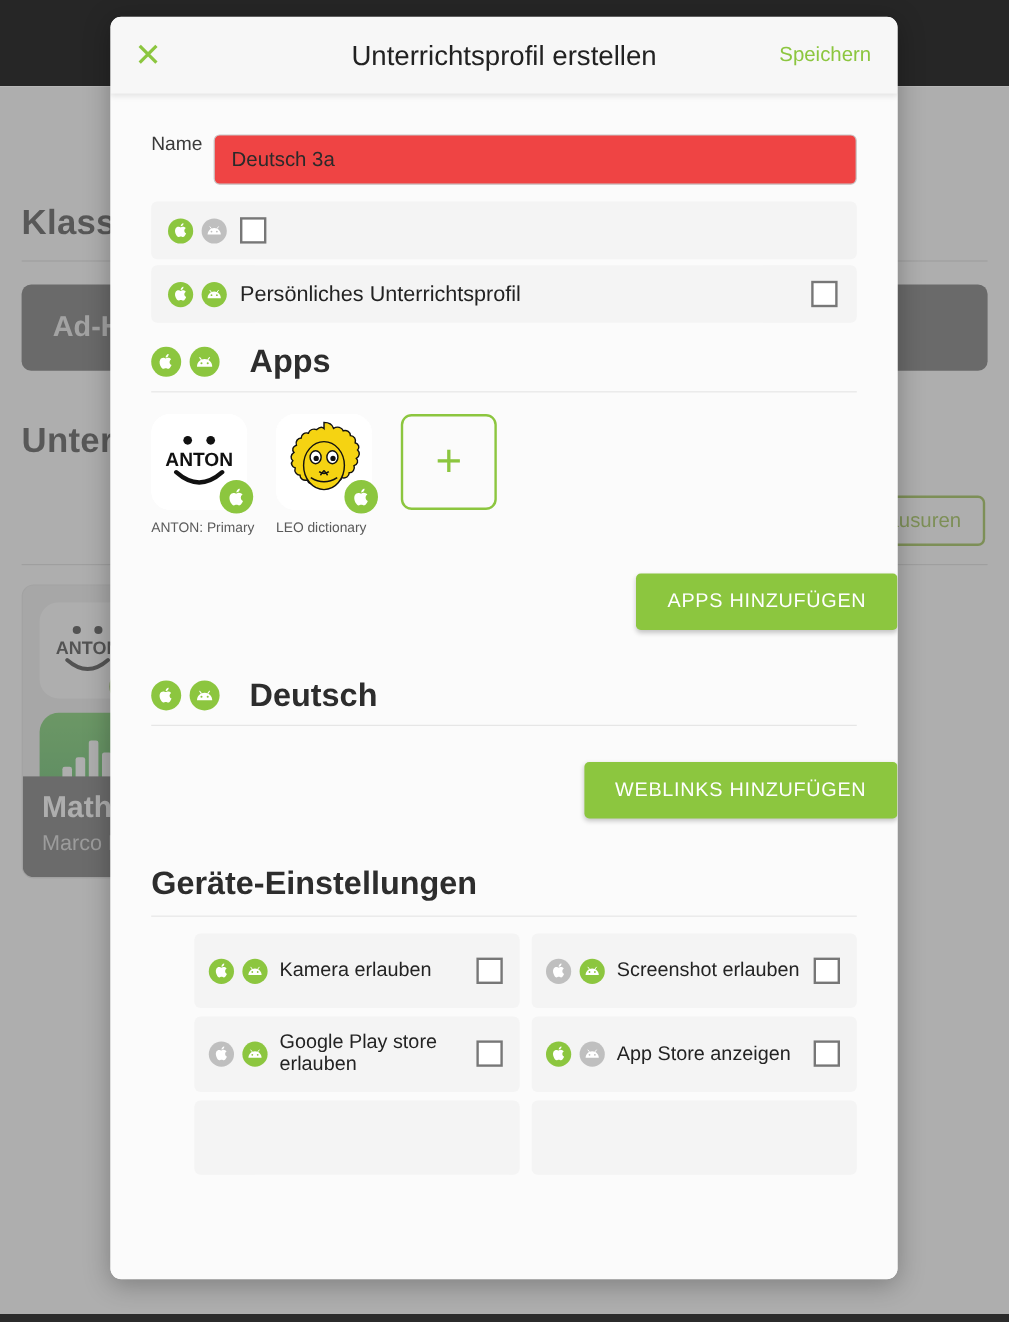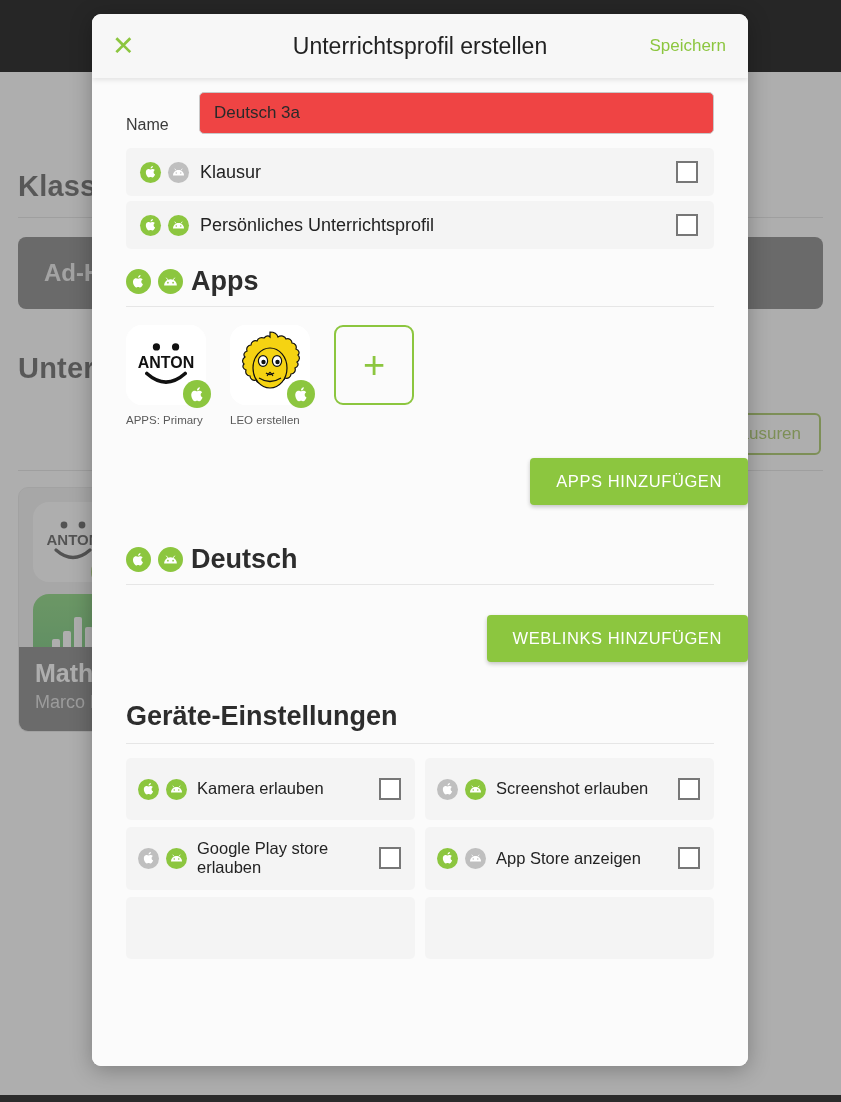--- a/index.html
+++ b/index.html
@@ -106,22 +106,23 @@
     font-size: 17px; color: #8cc63f; cursor: pointer; position: relative; z-index: 2;
   }
 
   #modal-body {
     height: 988px; overflow: hidden; position: relative;
     background: #fbfbfb; padding: 0 0 0 0;
   }
 
   
   #name-row {
-    display: flex; align-items: flex-end; gap: 23px;
+    display: flex; align-items: flex-start; gap: 2px;
     padding: 14px 34px 14px 34px;
+    margin-top: 20px;
   }
   #name-label { font-size: 16px; color: #3a3a3a; width: 50px; }
   #name-input {
     flex: 1; height: 42px; border: 1px solid #c8c8c8; border-radius: 5px;
     background: #ef4444; font-size: 17px; color: #2a2a2a; padding: 0 14px;
     font-family: "Liberation Sans", sans-serif;
   }
 
   
   .os-pair { display: flex; align-items: center; gap: 7px; flex: 0 0 auto; }
@@ -143,21 +144,21 @@
   .opt-row .lbl { font-size: 18px; color: #232323; flex: 1; }
   .cbox {
     width: 22px; height: 22px; border: 2px solid #777777; background: #ffffff;
     flex: 0 0 auto;
   }
 
   
   .sec {
     margin: 17px 34px 0 34px; padding-bottom: 9px;
     border-bottom: 1px solid #e6e6e6;
-    display: flex; align-items: center; gap: 8px;
+    display: flex; align-items: center; gap: 25px;
   }
   .sec .stitle { font-size: 27px; font-weight: bold; color: #2d2d2d; }
   .sec.plain { padding-bottom: 11px; }
 
   
   #app-grid { display: flex; gap: 24px; padding: 18px 34px 2px 34px; align-items: flex-start; }
   .app-item { width: 80px; }
   .app-icon-wrap {
     position: relative; width: 80px; height: 80px; border-radius: 16px;
     background: #ffffff; display: flex; align-items: center; justify-content: center;
@@ -189,20 +190,21 @@
     background: #8cc63f; color: #ffffff; border: none; border-radius: 4px;
     font-size: 16.5px; letter-spacing: .6px; padding: 14px 26px;
     box-shadow: 0 2px 4px rgba(0,0,0,.22); cursor: pointer;
     font-family: "Liberation Sans", sans-serif;
   }
 
   
   #settings-grid {
     display: grid; grid-template-columns: 1fr 1fr; gap: 7px 10px;
     padding: 14px 34px 0 34px;
+    margin-left: 36px;
   }
   .set-cell {
     display: flex; align-items: center; gap: 10px;
     background: #f4f4f4; border-radius: 5px; padding: 12px 14px 12px 12px;
     min-height: 62px;
   }
   .set-cell .lbl {
     font-size: 16.5px; color: #232323; flex: 1; line-height: 1.18;
   }
 </style>
@@ -293,21 +295,20 @@
         </span>
         <span class="os-ico off">
           <svg width="13" height="10" viewBox="0 0 26 18">
               <path fill="#fff" d="M2 16h22c0-6.2-4.9-11-11-11S2 9.8 2 16z"></path>
               <circle cx="8.5" cy="11" r="1.5" fill="#bfbfbf"></circle>
               <circle cx="17.5" cy="11" r="1.5" fill="#bfbfbf"></circle>
               <path stroke="#fff" stroke-width="1.6" stroke-linecap="round" d="M6 3l2 2.6M20 3l-2 2.6"></path>
             </svg>
         </span>
       </span>
-      <span class="lbl">Klausur</span>
       <span class="cbox"></span>
     </div>
 
     <div class="opt-row">
       <span class="os-pair">
         <span class="os-ico on">
           <svg width="12" height="14" viewBox="0 0 24 28">
               <path fill="#fff" d="M17.2 14.6c0-3 2.4-4.4 2.5-4.5-1.4-2-3.5-2.3-4.2-2.3-1.8-.2-3.5 1-4.4 1-.9 0-2.3-1-3.8-1-1.9 0-3.7 1.1-4.7 2.9-2 3.5-.5 8.6 1.4 11.4 1 1.4 2.1 2.9 3.6 2.9 1.4-.1 2-.9 3.7-.9s2.2.9 3.8.9c1.6 0 2.6-1.4 3.5-2.8 1.1-1.6 1.6-3.2 1.6-3.3-.1 0-3-1.2-3-4.3z"></path>
               <path fill="#fff" d="M14.6 5.6c.8-1 1.3-2.3 1.2-3.6-1.2 0-2.6.8-3.4 1.7-.7.8-1.4 2.2-1.2 3.5 1.3.1 2.6-.7 3.4-1.6z"></path>
             </svg>
@@ -356,21 +357,21 @@
               <path d="M13 30 Q31 46 49 30" stroke="#111" stroke-width="3.4" fill="none" stroke-linecap="round"></path>
             </svg>
           </div>
           <span class="app-badge">
             <svg width="15" height="17" viewBox="0 0 24 28">
                 <path fill="#fff" d="M17.2 14.6c0-3 2.4-4.4 2.5-4.5-1.4-2-3.5-2.3-4.2-2.3-1.8-.2-3.5 1-4.4 1-.9 0-2.3-1-3.8-1-1.9 0-3.7 1.1-4.7 2.9-2 3.5-.5 8.6 1.4 11.4 1 1.4 2.1 2.9 3.6 2.9 1.4-.1 2-.9 3.7-.9s2.2.9 3.8.9c1.6 0 2.6-1.4 3.5-2.8 1.1-1.6 1.6-3.2 1.6-3.3-.1 0-3-1.2-3-4.3z"></path>
                 <path fill="#fff" d="M14.6 5.6c.8-1 1.3-2.3 1.2-3.6-1.2 0-2.6.8-3.4 1.7-.7.8-1.4 2.2-1.2 3.5 1.3.1 2.6-.7 3.4-1.6z"></path>
               </svg>
           </span>
         </div>
-        <div class="app-name">APPS: Primary</div>
+        <div class="app-name">ANTON: Primary</div>
       </div>
 
       <div class="app-item">
         <div class="app-icon-wrap">
           <div class="inner">
             <svg width="74" height="74" viewBox="0 0 74 74">
               <g stroke="#111" stroke-width="1.2" fill="#f5d312">
                 <path d="M37 4c4 0 7 2 8 5 3-2 7-1 8 2 3-1 6 1 6 4 3 0 5 3 4 6 3 1 4 4 2 6 2 2 2 5-1 7 2 2 1 5-2 6 1 3-1 6-4 6 0 3-3 5-6 4-1 3-4 4-7 3-2 2-5 3-8 1-2 2-5 2-7 0-3 2-6 1-7-2-3 1-6-1-6-4-3 0-5-3-4-6-3-1-4-4-2-6-2-2-2-5 1-7-2-2-1-5 2-6-1-3 1-6 4-6 0-3 3-5 6-4 1-3 4-4 7-3 2-2 4-3 6-1z"></path>
               </g>
               <ellipse cx="37" cy="40" rx="17" ry="20" fill="#f5d312" stroke="#111" stroke-width="1.2"></ellipse>
@@ -383,21 +384,21 @@
               <path d="M26 50 q11 7 22 0" stroke="#111" stroke-width="1.3" fill="none"></path>
             </svg>
           </div>
           <span class="app-badge">
             <svg width="15" height="17" viewBox="0 0 24 28">
                 <path fill="#fff" d="M17.2 14.6c0-3 2.4-4.4 2.5-4.5-1.4-2-3.5-2.3-4.2-2.3-1.8-.2-3.5 1-4.4 1-.9 0-2.3-1-3.8-1-1.9 0-3.7 1.1-4.7 2.9-2 3.5-.5 8.6 1.4 11.4 1 1.4 2.1 2.9 3.6 2.9 1.4-.1 2-.9 3.7-.9s2.2.9 3.8.9c1.6 0 2.6-1.4 3.5-2.8 1.1-1.6 1.6-3.2 1.6-3.3-.1 0-3-1.2-3-4.3z"></path>
                 <path fill="#fff" d="M14.6 5.6c.8-1 1.3-2.3 1.2-3.6-1.2 0-2.6.8-3.4 1.7-.7.8-1.4 2.2-1.2 3.5 1.3.1 2.6-.7 3.4-1.6z"></path>
               </svg>
           </span>
         </div>
-        <div class="app-name">LEO erstellen</div>
+        <div class="app-name">LEO dictionary</div>
       </div>
 
       <div class="app-item">
         <div id="add-app-tile">+</div>
       </div>
     </div>
 
 
     <div class="btn-wrap">
       <button class="btn-green">APPS HINZUFÜGEN</button>

